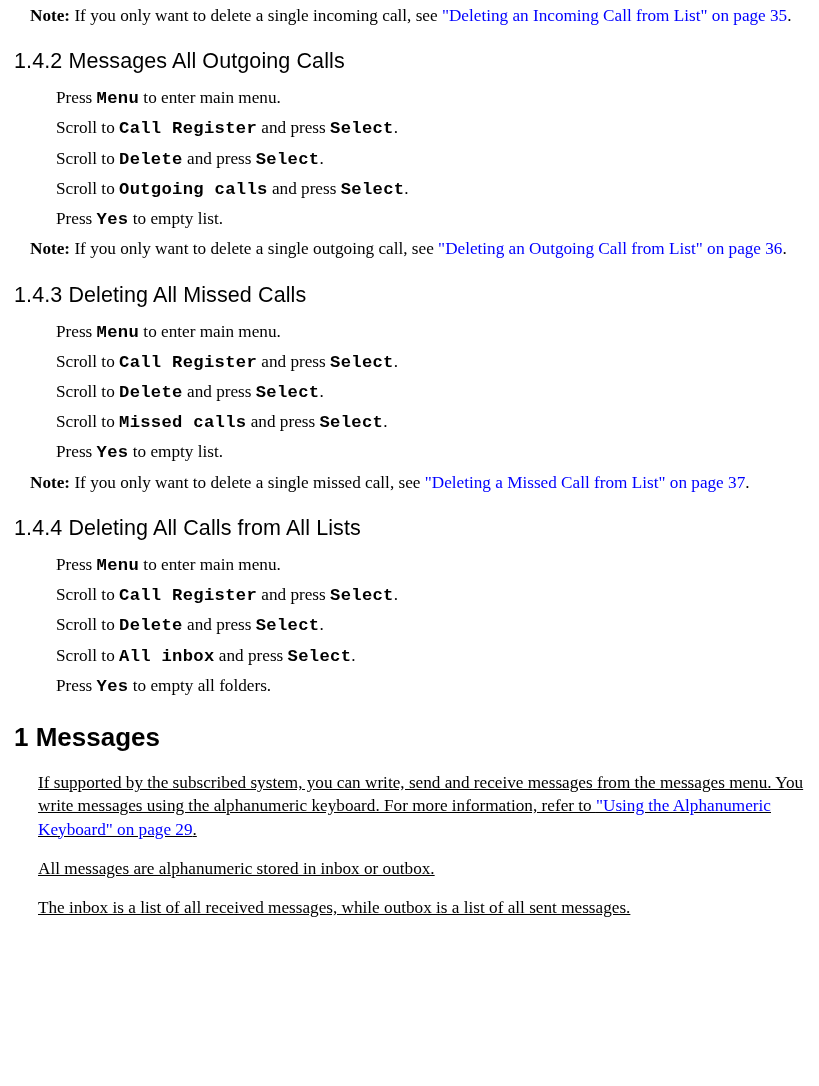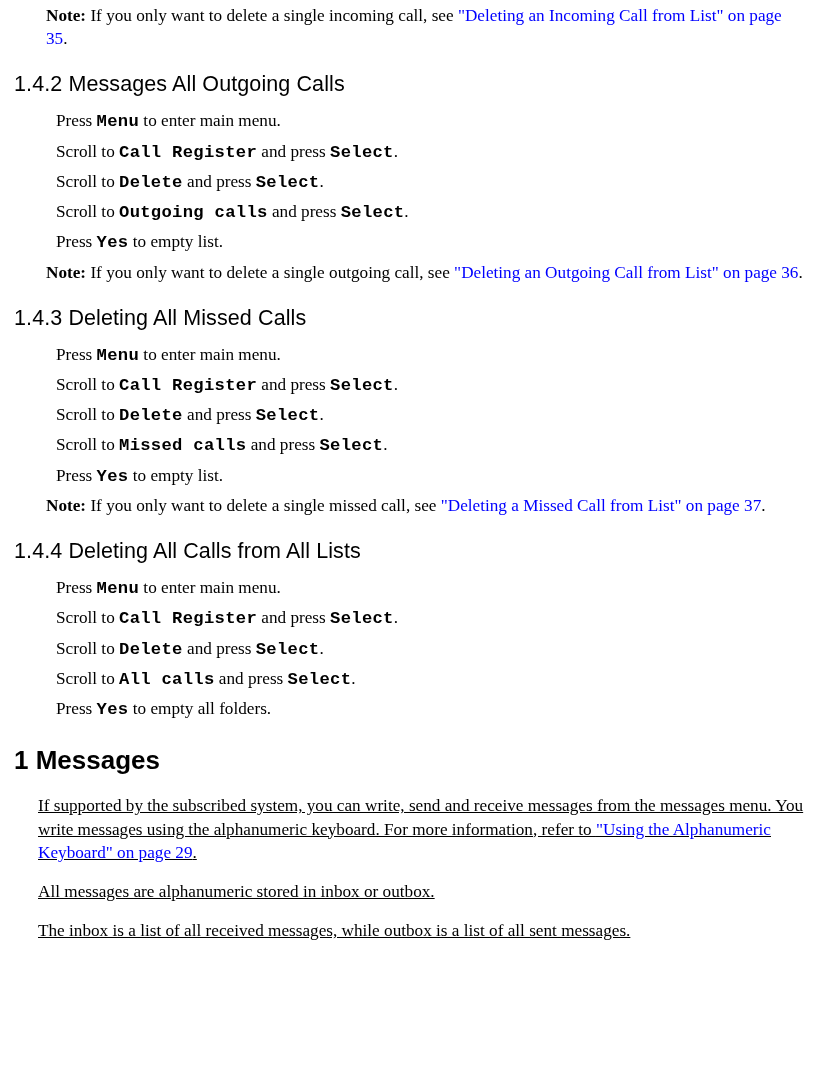--- a/index.html
+++ b/index.html
@@ -7,21 +7,21 @@
     font-size: 17.2px;
     color: #000;
     background: #fff;
     margin: 0;
     padding: 0 14px 40px 14px;
     width: 819px;
     box-sizing: border-box;
     line-height: 1.35;
   }
   .note-block {
-    margin: 4px 0 14px 32px;
+    margin: 4px 0 14px 16px;
   }
   .note-label {
     font-weight: bold;
   }
   .link {
     color: #0000ff;
   }
   .h2 {
     font-family: Futura, "Century Gothic", "Trebuchet MS", sans-serif;
     font-weight: 500;
@@ -78,21 +78,21 @@
 
 <div class="note-block">
   <span class="note-label">Note:</span><span> If you only want to delete a single missed call, see </span><span class="link">"Deleting a Missed Call from List" on page 37</span><span>.</span>
 </div>
 
 <div class="h2">1.4.4  Deleting All Calls from All Lists</div>
 
 <div class="step"><span>Press </span><span class="mono">Menu</span><span> to enter main menu.</span></div>
 <div class="step"><span>Scroll to </span><span class="mono">Call Register</span><span> and press </span><span class="mono">Select</span><span>.</span></div>
 <div class="step"><span>Scroll to </span><span class="mono">Delete</span><span> and press </span><span class="mono">Select</span><span>.</span></div>
-<div class="step"><span>Scroll to </span><span class="mono">All calls</span><span> and press </span><span class="mono">Select</span><span>.</span></div>
+<div class="step"><span>Scroll to </span><span class="mono">All inbox</span><span> and press </span><span class="mono">Select</span><span>.</span></div>
 <div class="step"><span>Press </span><span class="mono">Yes</span><span> to empty all folders.</span></div>
 
 <div class="h1">1 Messages</div>
 
 <div class="para">
   <span>If supported by the subscribed system, you can write, send and receive messages from the messages menu. You write messages using the alphanumeric keyboard. For more information, refer to </span><span class="link">"Using the Alphanumeric Keyboard" on page 29</span><span>.</span>
 </div>
 
 <div class="para">All messages are alphanumeric stored in inbox or outbox.</div>
 

